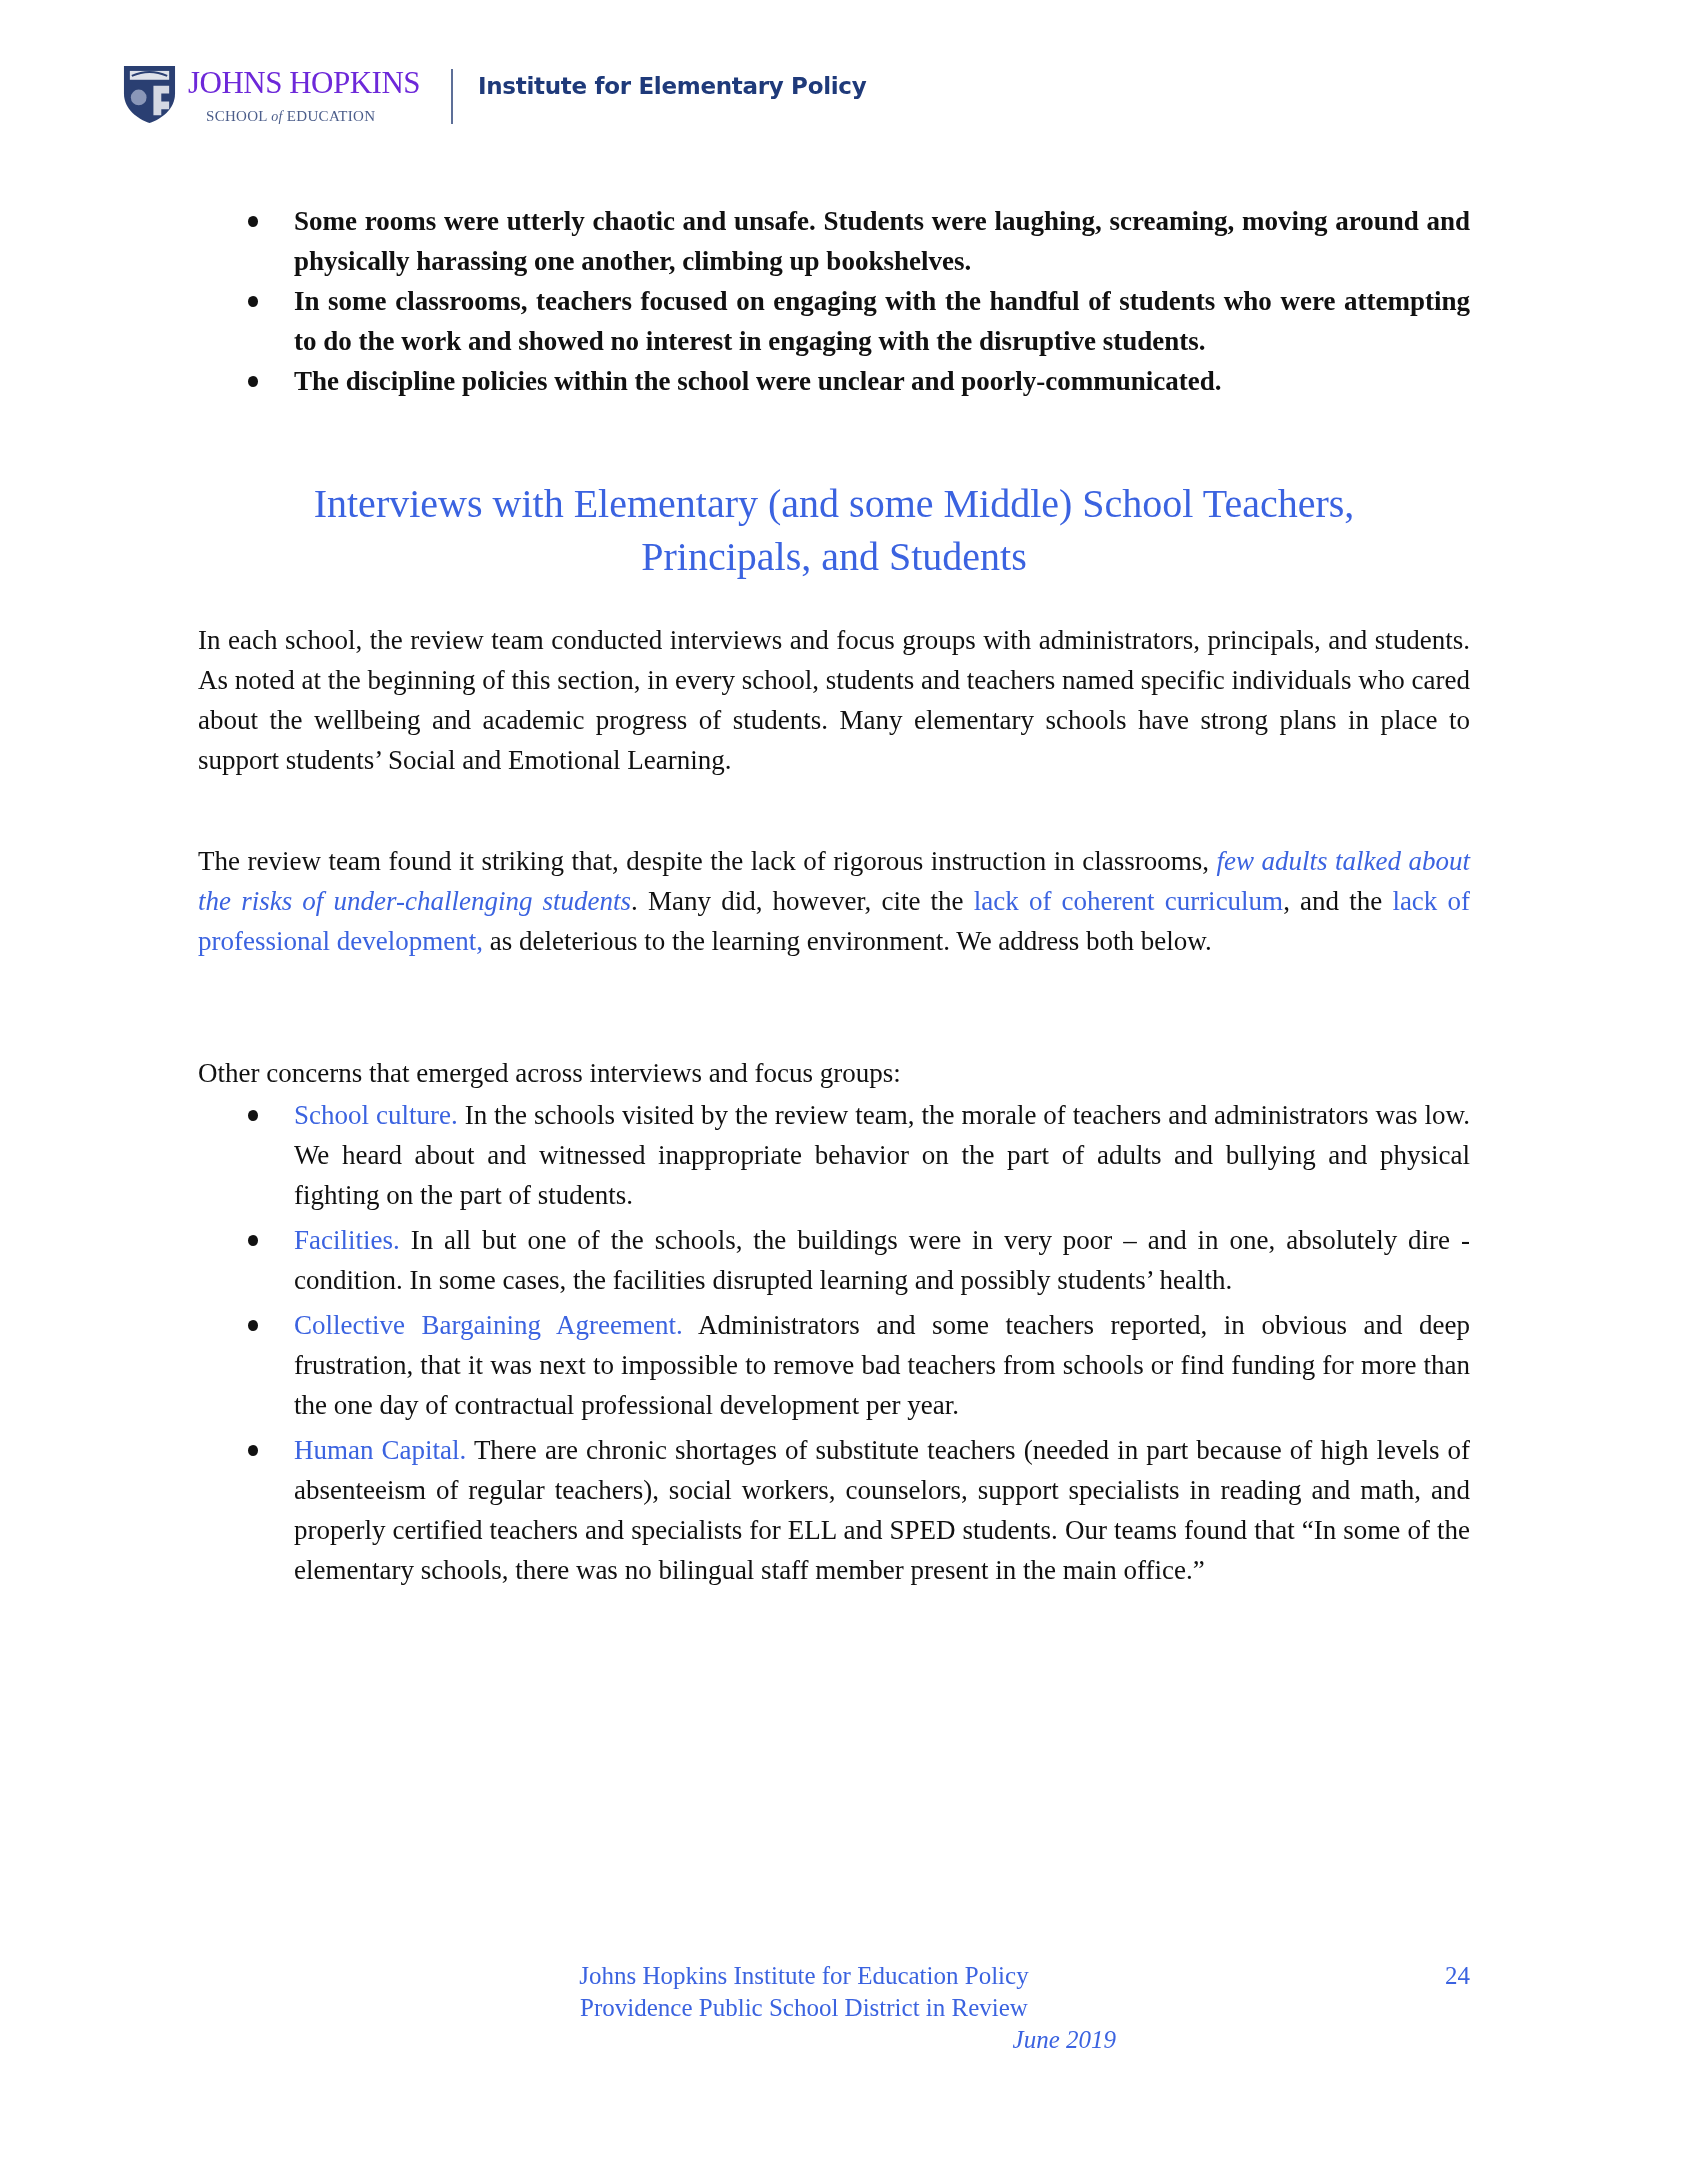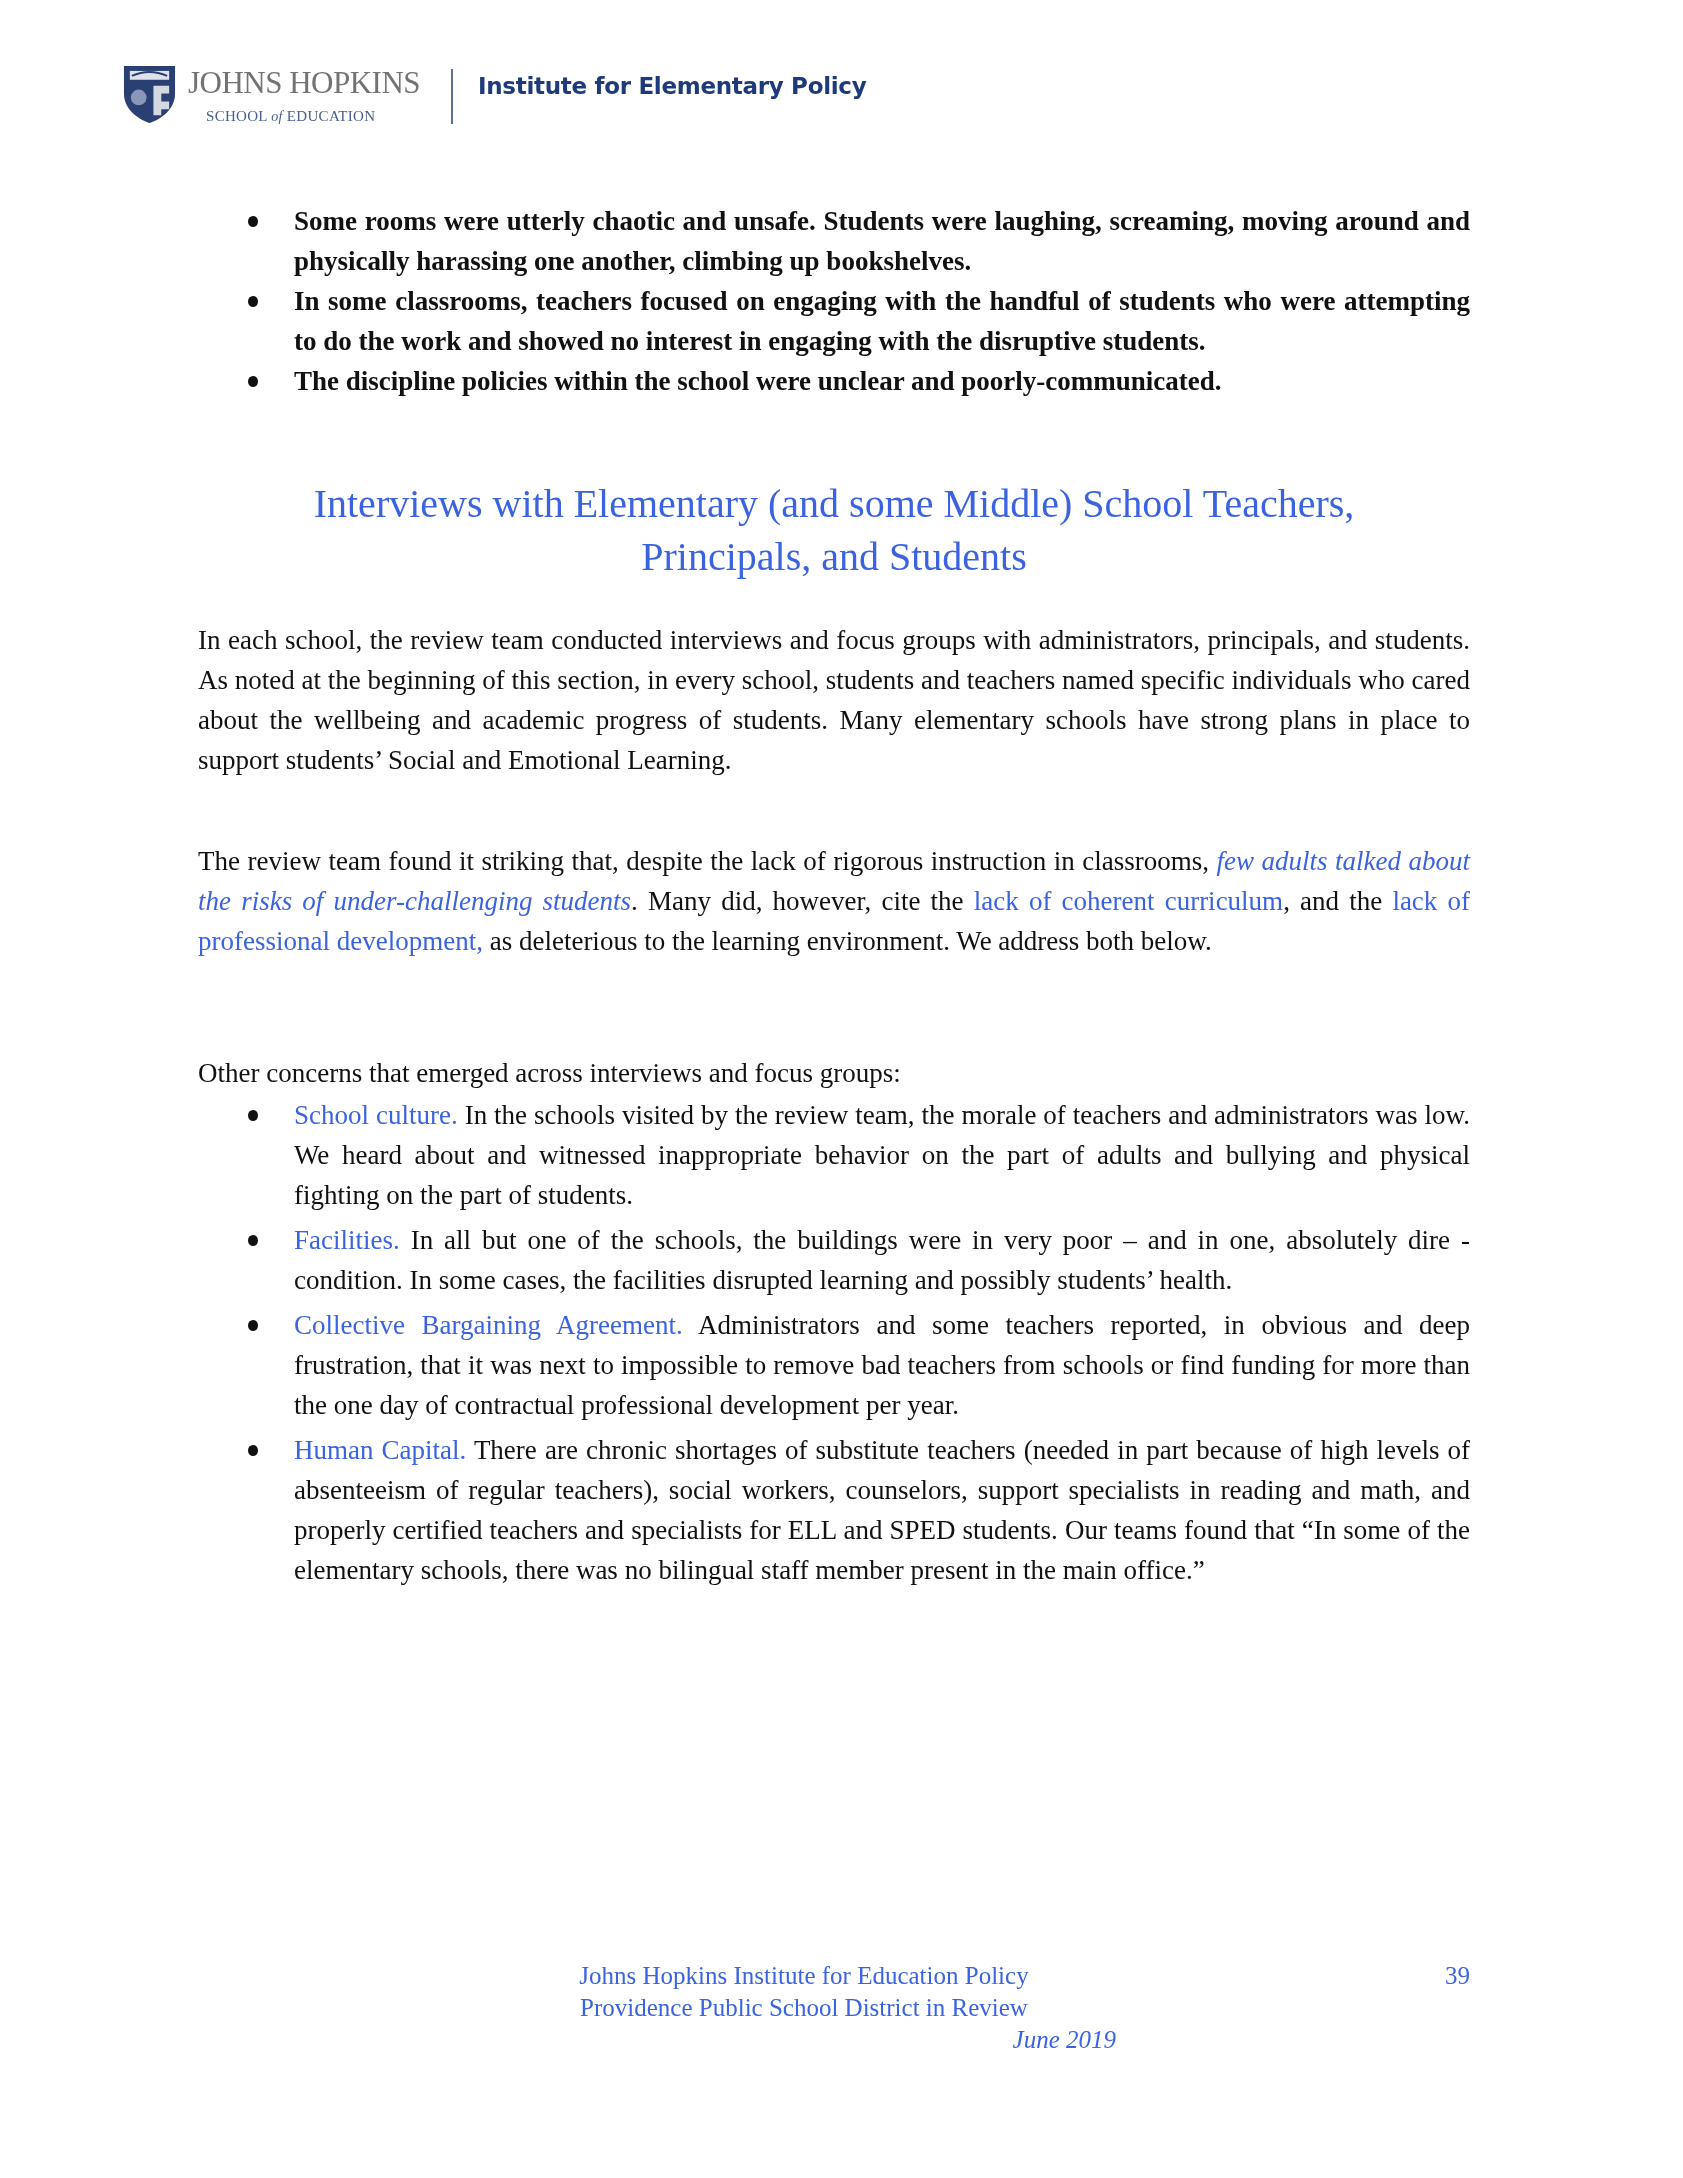--- a/index.html
+++ b/index.html
@@ -3,21 +3,21 @@
 <meta charset="utf-8">
 <style>
   html, body { margin: 0; padding: 0; background: #ffffff; }
   body { width: 1683px; height: 2178px; position: relative; overflow: hidden;
          font-family: "Liberation Serif", "DejaVu Serif", serif; color: #111; }
 
   
   .header { position: absolute; left: 119px; top: 61px; height: 69px; width: 752px; }
   .shield { position: absolute; left: 3px; top: 3px; width: 55px; height: 61px; }
   .jh-word { position: absolute; left: 69px; top: 6px; font-family: "Liberation Serif", serif;
-             font-size: 31px; letter-spacing: -0.5px; color: #737373; white-space: nowrap; line-height: 1; text-align: center; }
+             font-size: 31px; letter-spacing: -0.5px; color: #6d28d9; white-space: nowrap; line-height: 1; text-align: center; }
   .soe { position: absolute; left: 87px; top: 48px; font-family: Liberation Serif, serif;
          font-size: 15px; color: #4b5d8a; white-space: nowrap; letter-spacing: 0.3px; line-height: 1; }
   .soe i { font-size: 14px; }
   .divider { position: absolute; left: 332px; top: 8px; width: 2px; height: 55px; background: #5d6f98; }
   .iep { position: absolute; left: 359px; top: 14px; font-family: "DejaVu Sans", sans-serif;
          font-weight: bold; font-size: 23px; color: #1f3a7a; white-space: nowrap; letter-spacing: -0.3px; line-height: 1; }
 
   
   .content { position: absolute; left: 198px; width: 1272px; font-size: 27px; line-height: 40px; }
   .just { text-align: justify; }
@@ -87,14 +87,14 @@
     <li><span class="dot"></span><span class="accent">Collective Bargaining Agreement.</span><span> Administrators and some teachers reported, in obvious and deep frustration, that it was next to impossible to remove bad teachers from schools or find funding for more than the one day of contractual professional development per year.</span></li>
     <li><span class="dot"></span><span class="accent">Human Capital.</span><span> There are chronic shortages of substitute teachers (needed in part because of high levels of absenteeism of regular teachers), social workers, counselors, support specialists in reading and math, and properly certified teachers and specialists for ELL and SPED students. Our teams found that “In some of the elementary schools, there was no bilingual staff member present in the main office.”</span></li>
   </ul>
 </div>
 
 <div class="footer">
   <div>Johns Hopkins Institute for Education Policy</div>
   <div>Providence Public School District in Review</div>
   <div class="it">June 2019</div>
 </div>
-<div class="pagenum">39</div>
+<div class="pagenum">24</div>
 
 
 </body></html>

